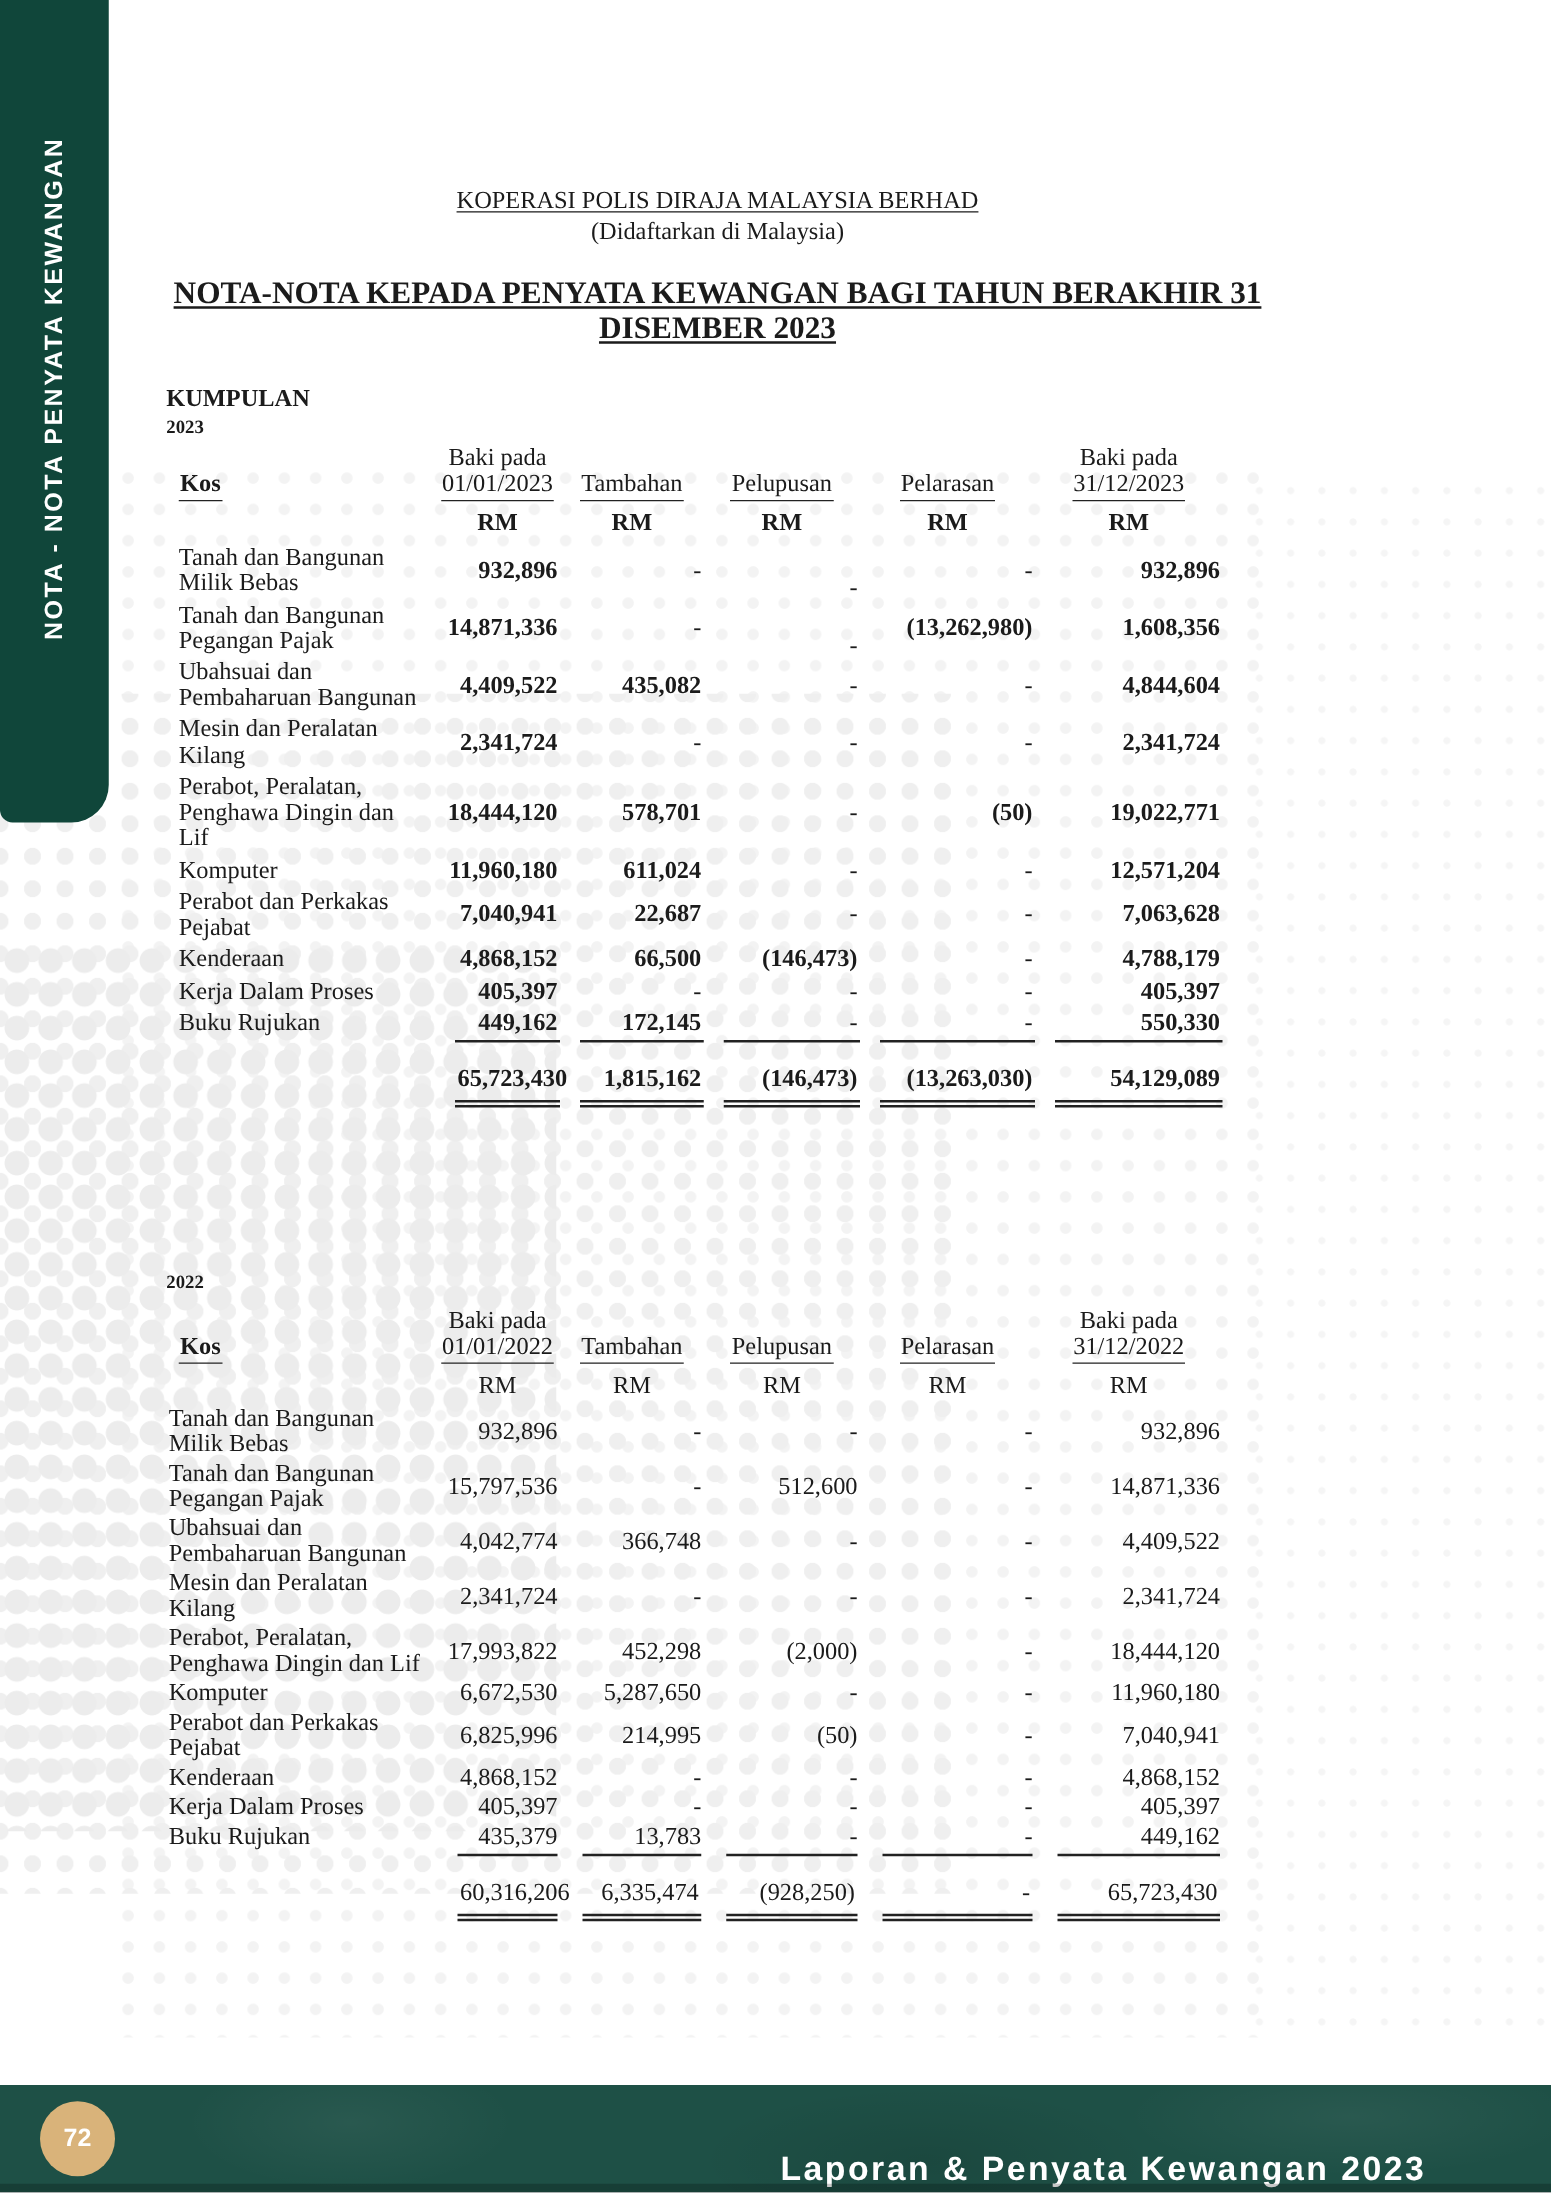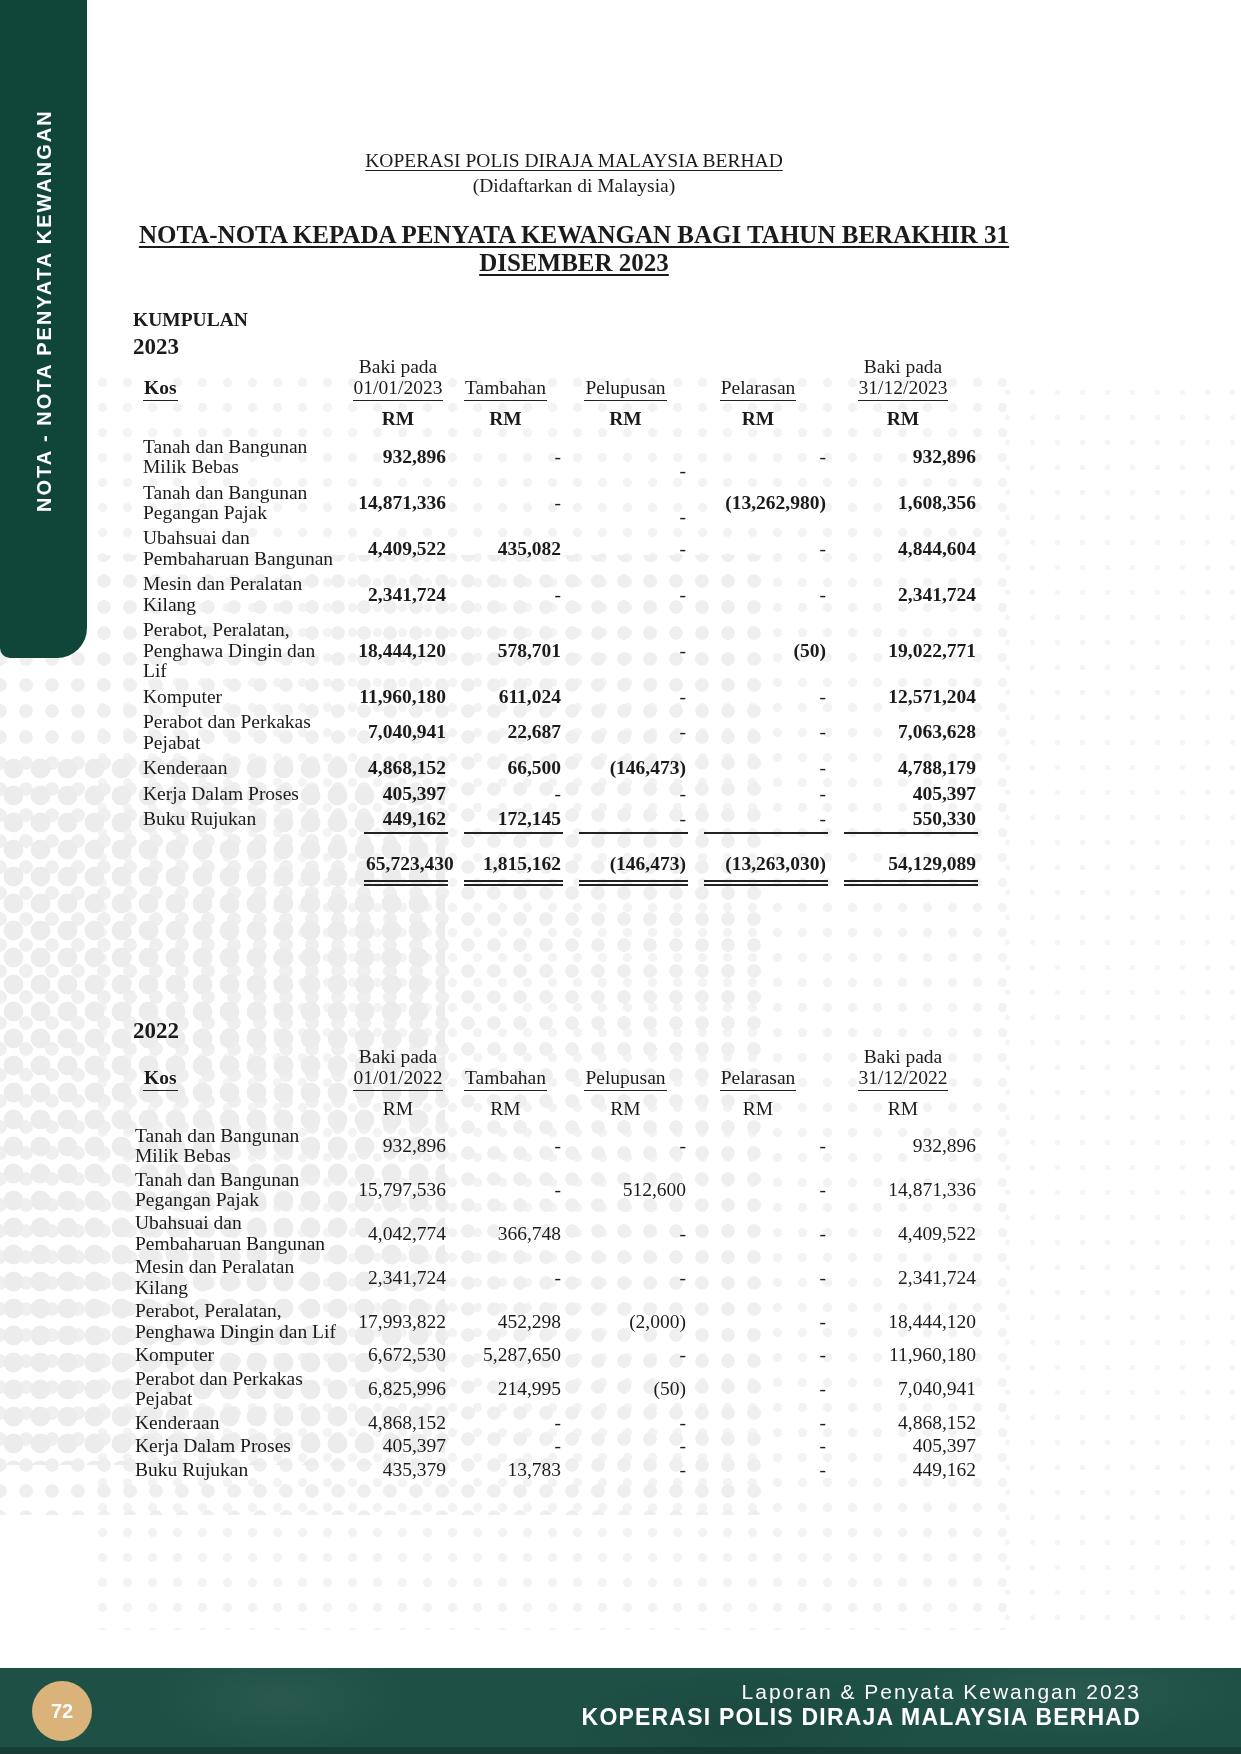--- a/index.html
+++ b/index.html
@@ -39,21 +39,21 @@
   
   .content { position:absolute; z-index:1; left:133px; top:0; width:882px; height:1668px; }
   .org-title { position:absolute; top:150px; width:100%; text-align:center;
     font-size:19.5px; text-decoration:underline; text-underline-offset:3px; }
   .org-sub   { position:absolute; top:175px; width:100%; text-align:center; font-size:19.5px; }
   .note-heading { position:absolute; top:221px; width:100%; text-align:center;
     font-size:25px; font-weight:bold; text-decoration:underline; text-underline-offset:3px; }
   .nota3 { position:absolute; top:265px; left:40px; font-size:19.5px; }
   .nota3-subject { font-weight:bold; text-decoration:underline; text-underline-offset:3px; margin-left:4px; }
   .kumpulan { position:absolute; top:309px; left:0; font-size:19.5px; font-weight:bold; }
-  .year { position:absolute; left:0; font-size:23px; font-weight:bold; }
+  .year { position:absolute; left:0; font-size:15px; font-weight:bold; }
   .y2023 { top:334px; }
   .y2022 { top:1018px; }
   
   table.fin { position:absolute; left:0; border-collapse:collapse; table-layout:fixed;
     width:845px; font-size:19.5px; }
   #table0 { top:356px; }
   #table1 { top:1046px; }
   .fin th { vertical-align:bottom; text-align:center; font-weight:normal;
     padding:0 2px 4px; line-height:1.08; }
   .fin th .u { display:inline-block; border-bottom:1.5px solid #222; padding:0 1px 2px; }
@@ -80,21 +80,21 @@
       radial-gradient(ellipse 280px 90px at 740px 60px, rgba(0,0,0,0.10), transparent 65%),
       radial-gradient(ellipse 300px 80px at 1080px 25px, rgba(255,255,255,0.05), transparent 60%),
       #1e5046;
     font-family:"Liberation Sans","DejaVu Sans",sans-serif; color:#ffffff; }
   .footer::after { content:""; position:absolute; left:0; bottom:0; width:100%; height:7px;
     background:rgba(0,0,0,0.22); }
   .page-badge { position:absolute; left:32px; top:13px; width:60px; height:60px;
     border-radius:50%; background:#d9b37a; display:flex; align-items:center; justify-content:center;
     font-size:20px; font-weight:bold; color:#ffffff; }
   .footer-text { position:absolute; right:100px; top:12px; text-align:right; }
-  .f1 { font-size:21px; font-weight:400; letter-spacing:2px; line-height:1.15; }
+  .f1 { font-size:27px; font-weight:700; letter-spacing:2px; line-height:1.15;margin-top:40px; }
   .f2 { font-size:23px; font-weight:700; letter-spacing:1.2px; line-height:1.2; }
 </style>
 </head>
 <body>
 
 <div class="page">
 
   <div class="dots dots-a"></div>
   <div class="dots dots-b"></div>
   <div class="dots dots-c"></div>
@@ -381,20 +381,38 @@
             <td class="num"><span>405,397</span></td>
           </tr>
           <tr>
             <td class="lbl">Buku Rujukan</td>
             <td class="num"><span>435,379</span></td>
             <td class="num"><span>13,783</span></td>
             <td class="num"><span class="dash">-</span></td>
             <td class="num"><span class="dash">-</span></td>
             <td class="num"><span>449,162</span></td>
           </tr>
+          <tr class="total-row">
+            <td></td>
+            <td>
+              <div class="ti">60,316,206</div>
+            </td>
+            <td>
+              <div class="ti">6,335,474</div>
+            </td>
+            <td>
+              <div class="ti">(928,250)</div>
+            </td>
+            <td>
+              <div class="ti">-</div>
+            </td>
+            <td>
+              <div class="ti">65,723,430</div>
+            </td>
+          </tr>
         </tbody>
       </table>
   </main>
 
   <footer class="footer">
     <div class="page-badge">
       <span>72</span>
     </div>
     <div class="footer-text">
       <div class="f1">Laporan &amp; Penyata Kewangan 2023</div>

